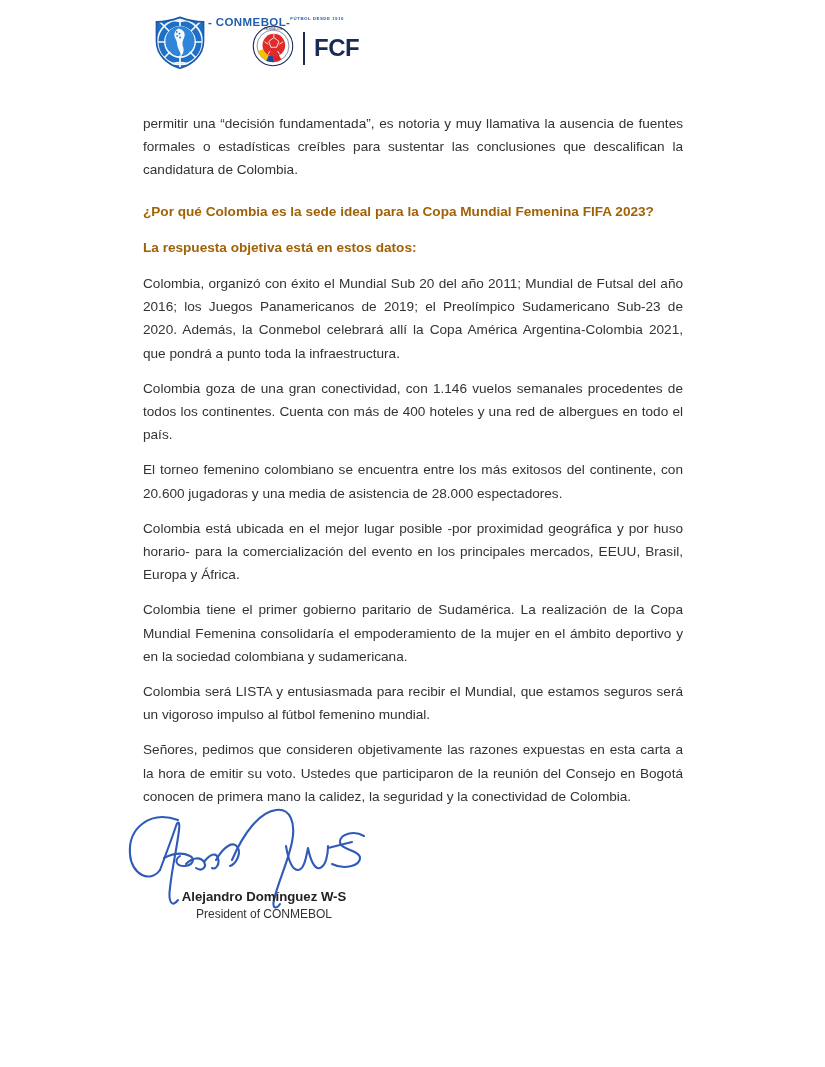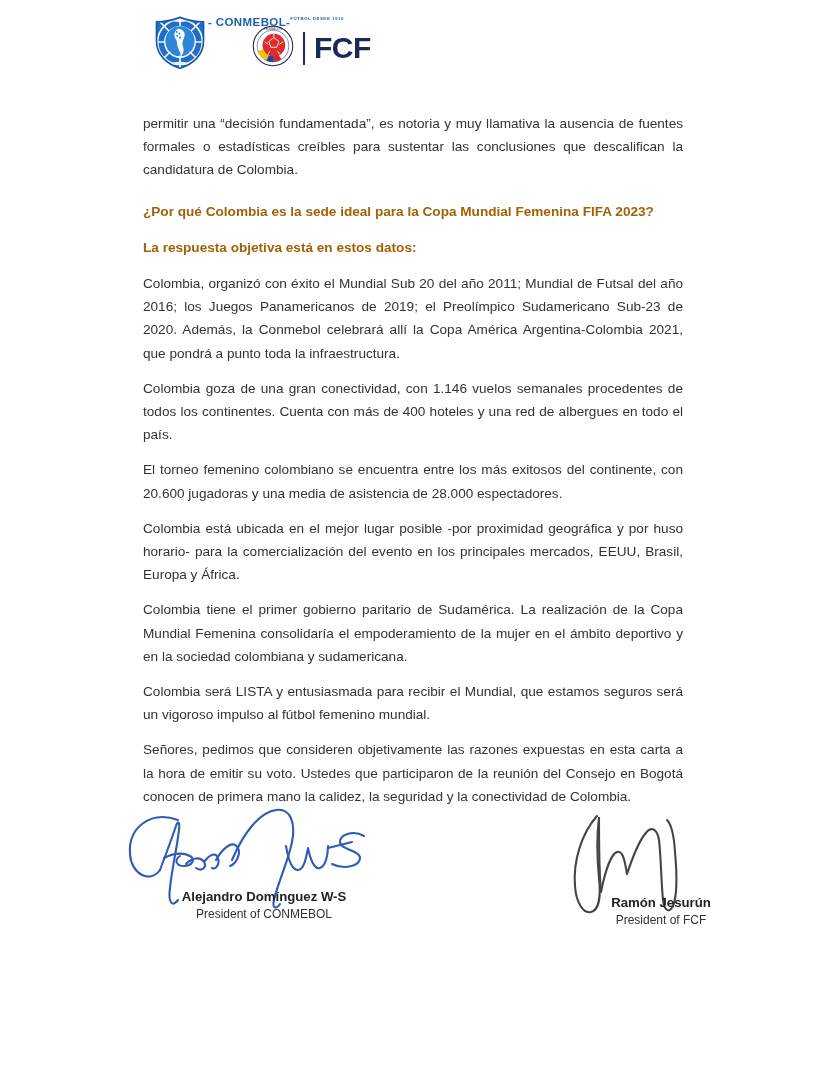--- a/index.html
+++ b/index.html
@@ -66,21 +66,21 @@
     margin-top: 11px;
   }
   .fcf-divider {
     width: 2px;
     height: 33px;
     background: #1b2a55;
   }
   .fcf-word {
     font-family: "Liberation Sans", sans-serif;
     font-weight: bold;
-    font-size: 30px;
+    font-size: 24px;
     letter-spacing: -0.5px;
     color: #1b2a55;
     line-height: 1;
   }
 
   
   .content {
     position: absolute;
     left: 143px;
     top: 112px;
@@ -261,34 +261,15 @@
                      C240 70, 224 74, 212 68"></path>
           </g>
         </svg>
       </div>
       <div class="sig-names">
         <div class="sig-name">Alejandro Domínguez  W-S</div>
         <div class="sig-title">President of CONMEBOL</div>
       </div>
     </div>
 
-    <div class="sig-block sig-right">
-      <div class="sig-ink">
-        <svg width="180" height="120" viewBox="0 0 180 120" aria-hidden="true">
-          <g fill="none" stroke="#4a4440" stroke-width="2.1" stroke-linecap="round" stroke-linejoin="round">
-            <path d="M40 12 C24 30, 16 58, 18 82 C19 98, 26 110, 34 108
-                     C42 106, 44 92, 42 74 C40 54, 40 30, 42 14"></path>
-            <path d="M42 14 C42 40, 42 68, 44 88"></path>
-            <path d="M44 88 C48 68, 54 50, 60 48 C66 46, 68 58, 70 70
-                     C74 58, 80 40, 88 30 C94 22, 100 24, 102 36
-                     C104 52, 104 76, 106 96 C107 106, 112 110, 116 102
-                     C120 92, 120 70, 118 48 C117 32, 114 20, 110 16"></path>
-          </g>
-        </svg>
-      </div>
-      <div class="sig-names">
-        <div class="sig-name">Ramón Jesurún</div>
-        <div class="sig-title">President of FCF</div>
-      </div>
-    </div>
 
   </div>
 </div>
 
 </body></html>

